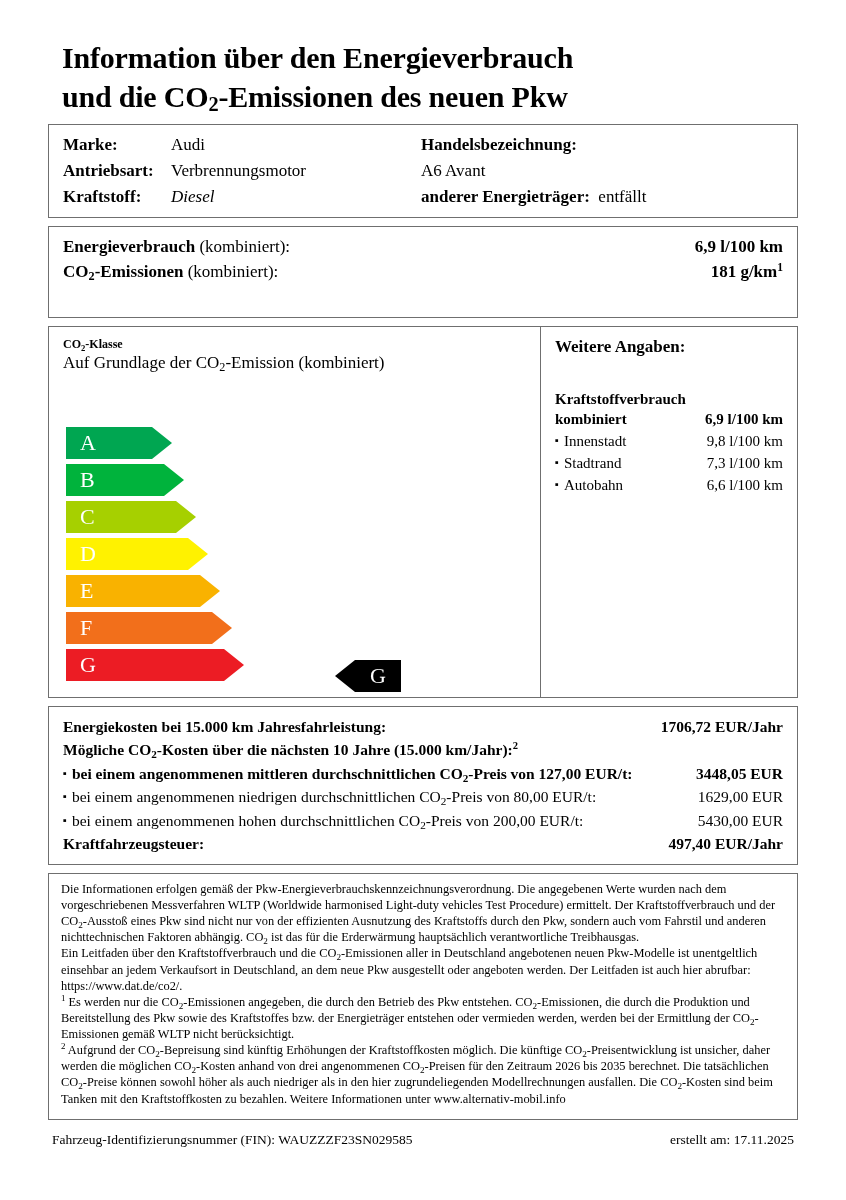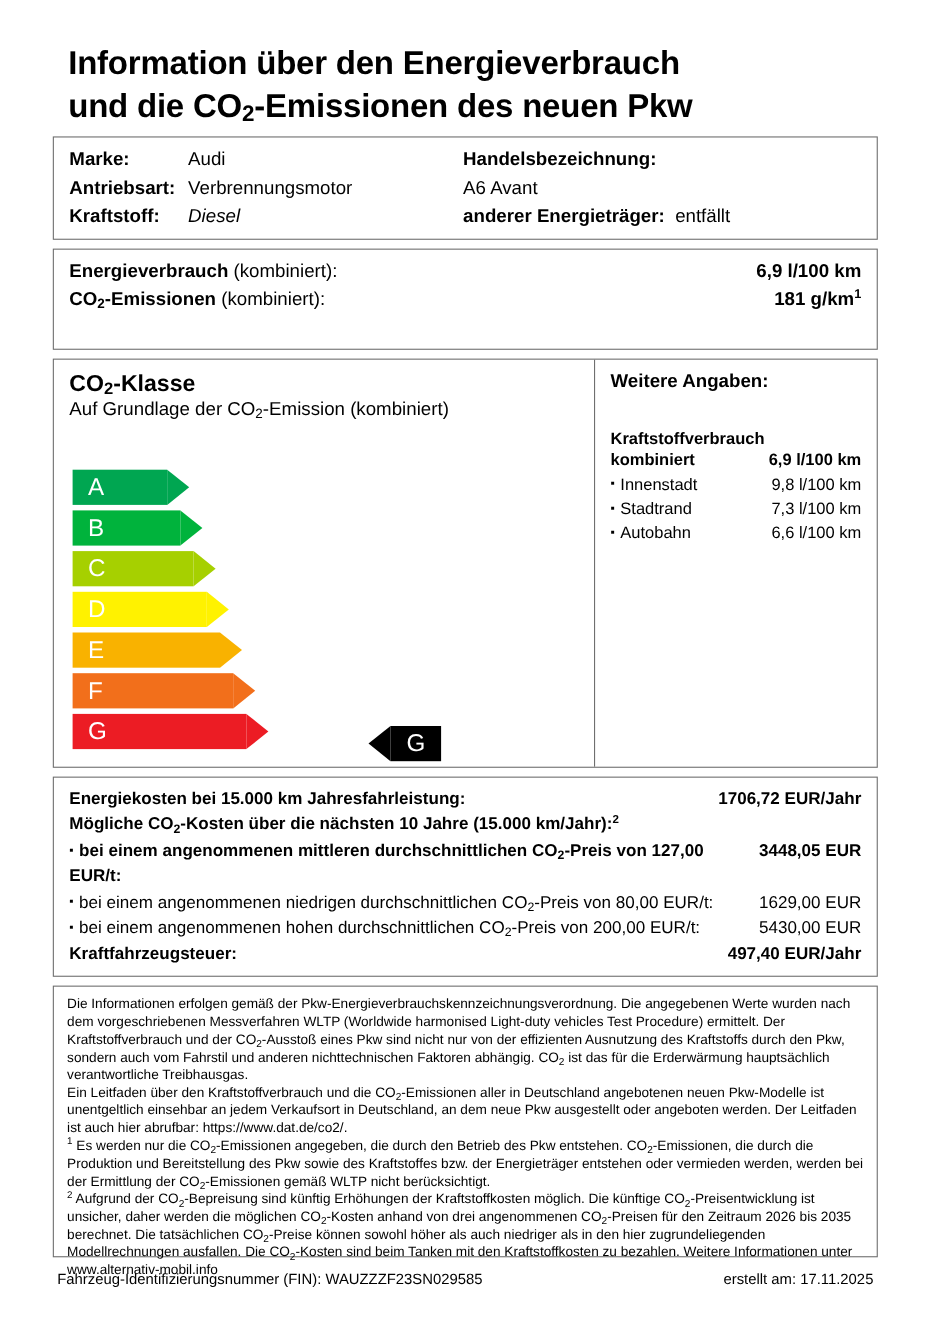--- a/index.html
+++ b/index.html
@@ -10,20 +10,21 @@
     background: #ffffff;
     font-family: "Liberation Sans", sans-serif;
     color: #000000;
     -webkit-font-smoothing: antialiased;
   }
   .page {
     position: relative;
     width: 846px;
     height: 1200px;
     padding: 0 48px;
+    font-family: Liberation Serif, serif;
   }
 
   
   .title {
     padding-top: 38px;
     font-size: 30px;
     font-weight: bold;
     line-height: 1.30;
     letter-spacing: -0.2px;
     padding-left: 14px;
@@ -66,21 +67,21 @@
     margin-top: 8px;
     display: flex;
     height: 372px;
   }
   .class-left {
     width: 492px;
     border-right: 1.5px solid #6f6f6f;
     padding: 10px 14px 0 14px;
     position: relative;
   }
-  .class-left .h1 { font-size: 21px; font-weight: bold; }
+  .class-left .h1 { font-size: 12px; font-weight: bold; }
   .class-left .h1 sub { font-size: 0.72em; vertical-align: baseline; position: relative; top: 3px; }
   .class-left .h2 { font-size: 17px; margin-top: 1px; }
   .class-left .h2 sub { font-size: 0.72em; vertical-align: baseline; position: relative; top: 3px; }
 
   .bars { position: absolute; left: 17px; top: 100px; }
   .bar {
     height: 32px;
     margin-bottom: 5px;
     position: relative;
     display: flex;

